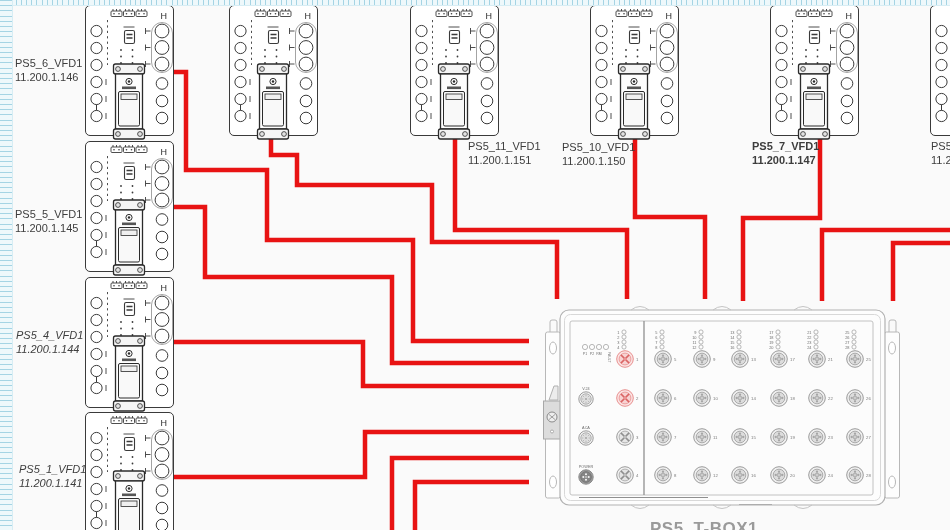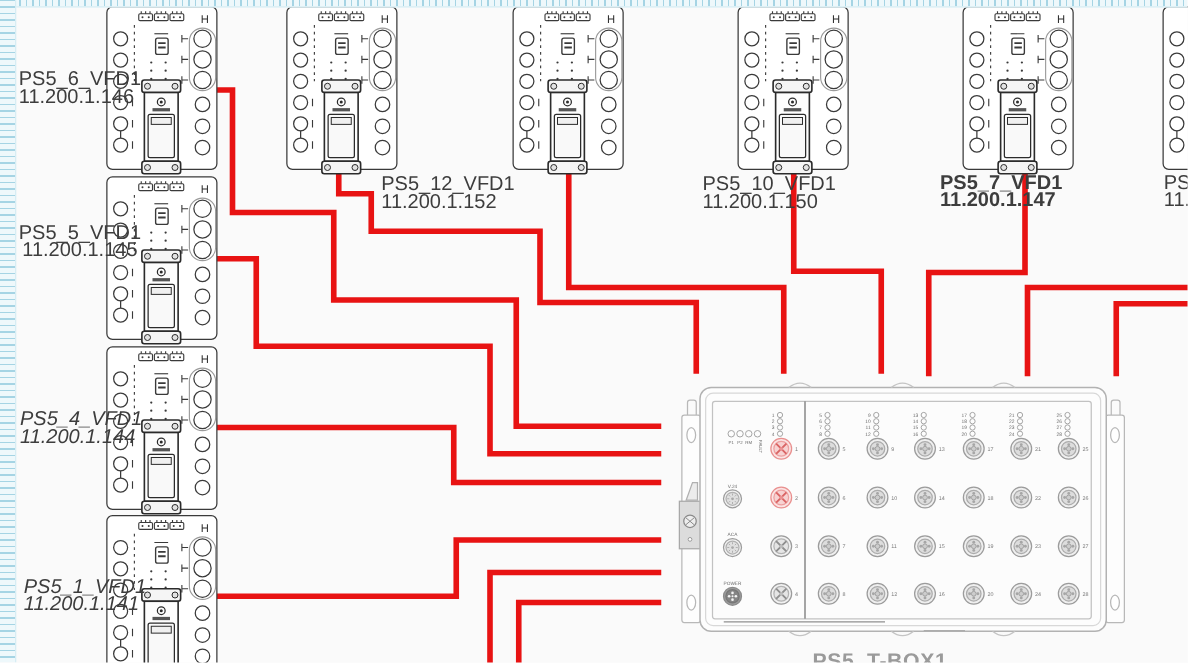--- a/index.html
+++ b/index.html
@@ -6,21 +6,21 @@
   #canvas{position:relative;width:950px;height:530px;background:#fafafa;overflow:hidden;
           font-family:"Liberation Sans",sans-serif}
   #scene{position:absolute;left:0;top:0}
   .ruler-left{position:absolute;left:0;top:0;width:12px;height:530px;
     background:repeating-linear-gradient(to bottom,#a5d4e4 0 1px,rgba(165,212,228,0) 1px 5.2px),#eef8fb;
     border-right:1px solid #d7edf4}
   .ruler-top{position:absolute;left:0;top:0;width:950px;height:5px;
     background:repeating-linear-gradient(to right,#a5d4e4 0 1px,rgba(165,212,228,0) 1px 5.2px),#eef8fb;
     border-bottom:1px solid #d7edf4}
   #label-layer{position:absolute;left:0;top:0;width:100%;height:100%;pointer-events:none}
-  .dev-label{position:absolute;font-size:16px;line-height:13.5px;color:#3d3d3d;white-space:nowrap}
+  .dev-label{position:absolute;font-size:11px;line-height:13.5px;color:#3d3d3d;white-space:nowrap}
   #switch-label{position:absolute;left:650px;top:519px;font-size:17px;font-weight:bold;
     color:#9a9a9a;letter-spacing:.5px;white-space:nowrap}
   svg text{font-family:"Liberation Sans",sans-serif}
 </style>
 </head>
 <body>
 
 <div id="canvas">
 
   <svg id="scene" width="950" height="530">
@@ -551,35 +551,35 @@
         </g>
     </g>
   </svg>
 
   <div id="label-layer">
     <div id="switch-label">PS5_T-BOX1</div>
   <div class="dev-label" style="left: 15px; top: 57px;">
         <div>PS5_6_VFD1</div>
         <div>11.200.1.146</div>
       </div>
-      <div class="dev-label" style="left: 15px; top: 180px; text-align: center;">
+      <div class="dev-label" style="left: 15px; top: 208px;">
         <div>PS5_5_VFD1</div>
         <div>11.200.1.145</div>
       </div>
       <div class="dev-label" style="left: 16px; top: 329px; font-style: italic;">
         <div>PS5_4_VFD1</div>
         <div>11.200.1.144</div>
       </div>
       <div class="dev-label" style="left: 19px; top: 463px; font-style: italic;">
         <div>PS5_1_VFD1</div>
         <div>11.200.1.141</div>
       </div>
-      <div class="dev-label" style="left: 305px; top: 141px;">
-        <div>PS5_12_VFD1</div>
-        <div>11.200.1.152</div>
+      <div class="dev-label" style="left: 468px; top: 140px;">
+        <div>PS5_11_VFD1</div>
+        <div>11.200.1.151</div>
       </div>
       <div class="dev-label" style="left: 562px; top: 141px;">
         <div>PS5_10_VFD1</div>
         <div>11.200.1.150</div>
       </div>
       <div class="dev-label" style="left: 752px; top: 140px; font-weight: bold;">
         <div>PS5_7_VFD1</div>
         <div>11.200.1.147</div>
       </div>
       <div class="dev-label" style="left: 931px; top: 140px;">

